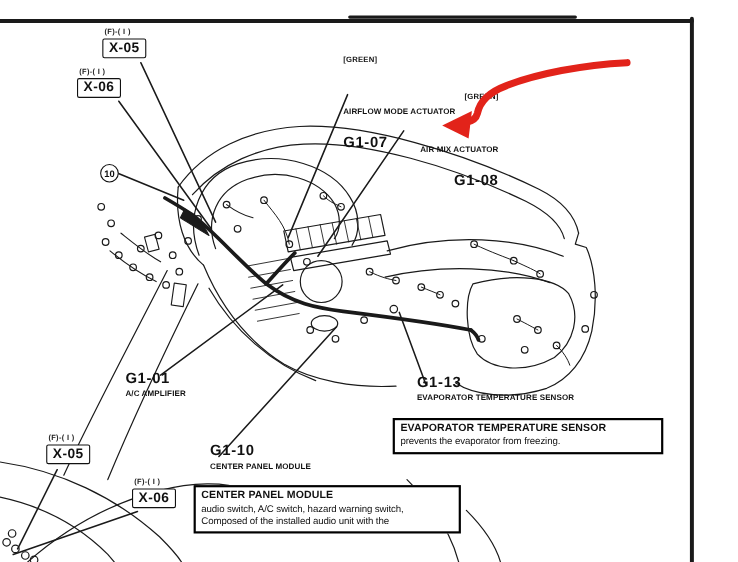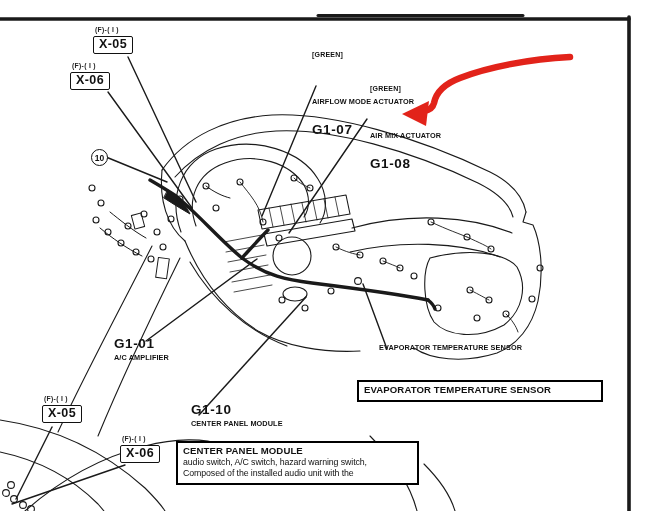--- a/index.html
+++ b/index.html
@@ -199,42 +199,44 @@
     <span class="prefix">(F)-( I )</span>
     <span class="conn-box">X-06</span>
   </div>
 
   <div class="abs g-label" style="left:312px;top:51px;">
     <span class="tag">[GREEN]</span>
     <span class="comp">AIRFLOW MODE ACTUATOR</span>
     <span class="gid">G1-07</span>
   </div>
 
-  <div class="abs g-label" style="left:370px;top:85px;">
+  <div class="abs g-label" style="left:382px;top:85px;text-align:right;">
     <span class="tag">[GREEN]</span>
     <span class="comp">AIR MIX ACTUATOR</span>
     <span class="gid">G1-08</span>
   </div>
 
   <div class="abs g-label below" style="left:114px;top:337px;">
     <span class="gid">G1-01</span>
     <span class="comp">A/C AMPLIFIER</span>
   </div>
 
   <div class="abs g-label below" style="left:191px;top:403px;">
     <span class="gid">G1-10</span>
     <span class="comp">CENTER PANEL MODULE</span>
   </div>
 
   <div class="abs g-label below" style="left:379px;top:341px;">
+    <span class="gid">G1-13</span>
     <span class="comp">EVAPORATOR TEMPERATURE SENSOR</span>
   </div>
 
   <div class="abs info-box" style="left:357px;top:380px;width:232px;">
     <span class="title">EVAPORATOR TEMPERATURE SENSOR</span>
+    <span class="line">prevents the evaporator from freezing.</span>
   </div>
 
   <div class="abs info-box" style="left:176px;top:441px;width:229px;">
     <span class="title">CENTER PANEL MODULE</span>
     <span class="line">audio switch, A/C switch, hazard warning switch,</span>
     <span class="line">Composed of the installed audio unit with the</span>
   </div>
 
   <div class="abs conn-label" style="left:42px;top:395px;">
     <span class="prefix">(F)-( I )</span>

